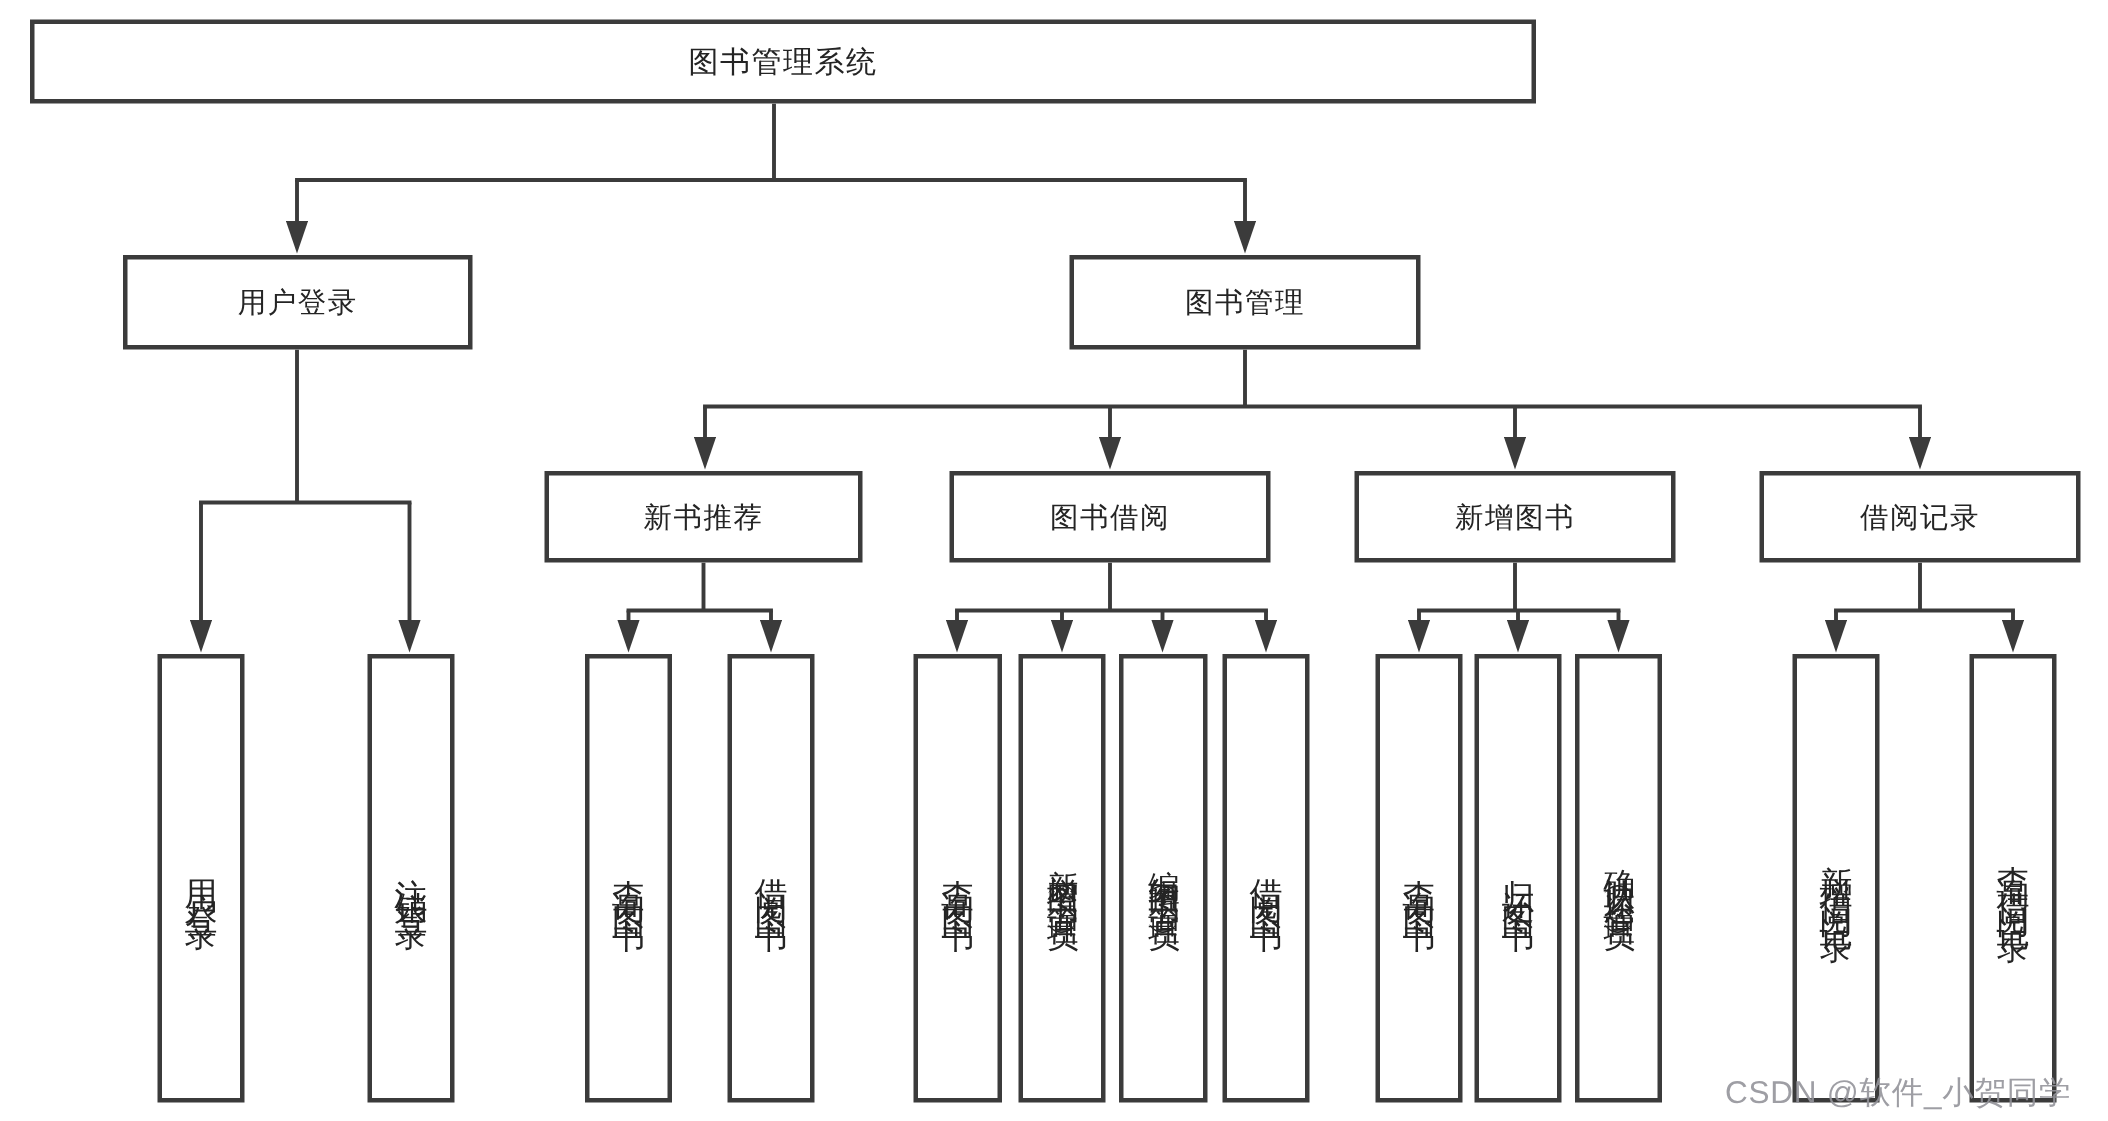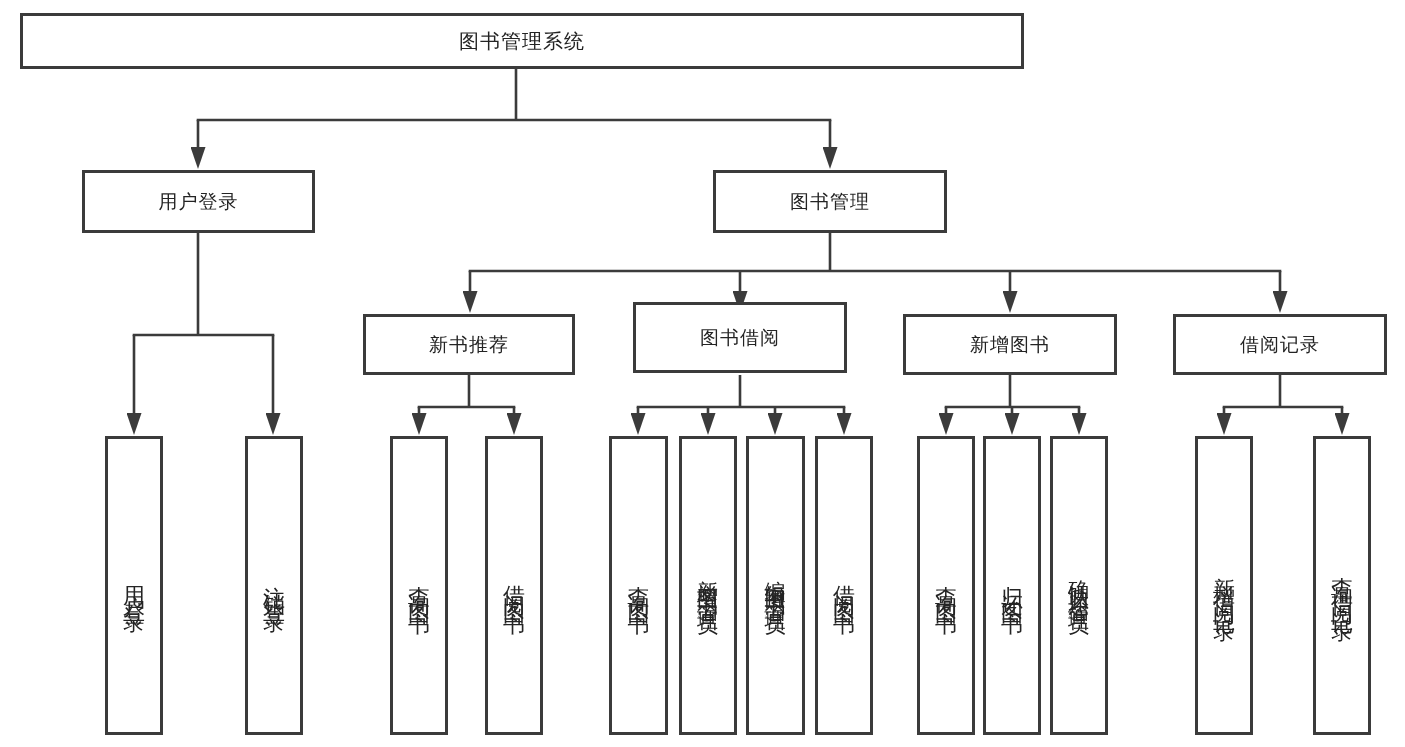--- a/index.html
+++ b/index.html
@@ -102,21 +102,21 @@
       <line x1="1342" y1="407" x2="1342" y2="414" marker-end="url(#arrow)"></line>
     </g>
   </svg>
 
   <div class="node hnode root-node" style="left:20px;top:13px;width:1004px;height:56px">图书管理系统</div>
 
   <div class="node hnode" style="left:82px;top:170px;width:233px;height:63px">用户登录</div>
   <div class="node hnode" style="left:363px;top:314px;width:212px;height:61px">新书推荐</div>
 
   <div class="node hnode" style="left:713px;top:170px;width:234px;height:63px">图书管理</div>
-  <div class="node hnode" style="left:633px;top:302px;width:214px;height:71px">图书借阅</div>
+  <div class="node hnode" style="left:633px;top:314px;width:214px;height:61px">图书借阅</div>
   <div class="node hnode" style="left:903px;top:314px;width:214px;height:61px">新增图书</div>
   <div class="node hnode" style="left:1173px;top:314px;width:214px;height:61px">借阅记录</div>
 
   <div class="node vnode" style="left:105px;top:436px;width:58px;height:299px">用户登录</div>
   <div class="node vnode" style="left:245px;top:436px;width:58px;height:299px">注销登录</div>
 
   <div class="node vnode" style="left:390px;top:436px;width:58px;height:299px">查询图书</div>
   <div class="node vnode" style="left:485px;top:436px;width:58px;height:299px">借阅图书</div>
 
   <div class="node vnode" style="left:609px;top:436px;width:59px;height:299px">查询图书</div>
@@ -124,14 +124,15 @@
   <div class="node vnode tight" style="left:746px;top:436px;width:59px;height:299px">编辑图书（管理员）</div>
   <div class="node vnode" style="left:815px;top:436px;width:58px;height:299px">借阅图书</div>
 
   <div class="node vnode" style="left:917px;top:436px;width:58px;height:299px">查询图书</div>
   <div class="node vnode" style="left:983px;top:436px;width:58px;height:299px">归还图书</div>
   <div class="node vnode tight" style="left:1050px;top:436px;width:58px;height:299px">确认归还（管理员）</div>
 
   <div class="node vnode" style="left:1195px;top:436px;width:58px;height:299px">新增借阅记录</div>
   <div class="node vnode" style="left:1313px;top:436px;width:58px;height:299px">查询借阅记录</div>
 
+  <div class="watermark">CSDN @软件_小贺同学</div>
 
 </div>
 
 </body></html>

